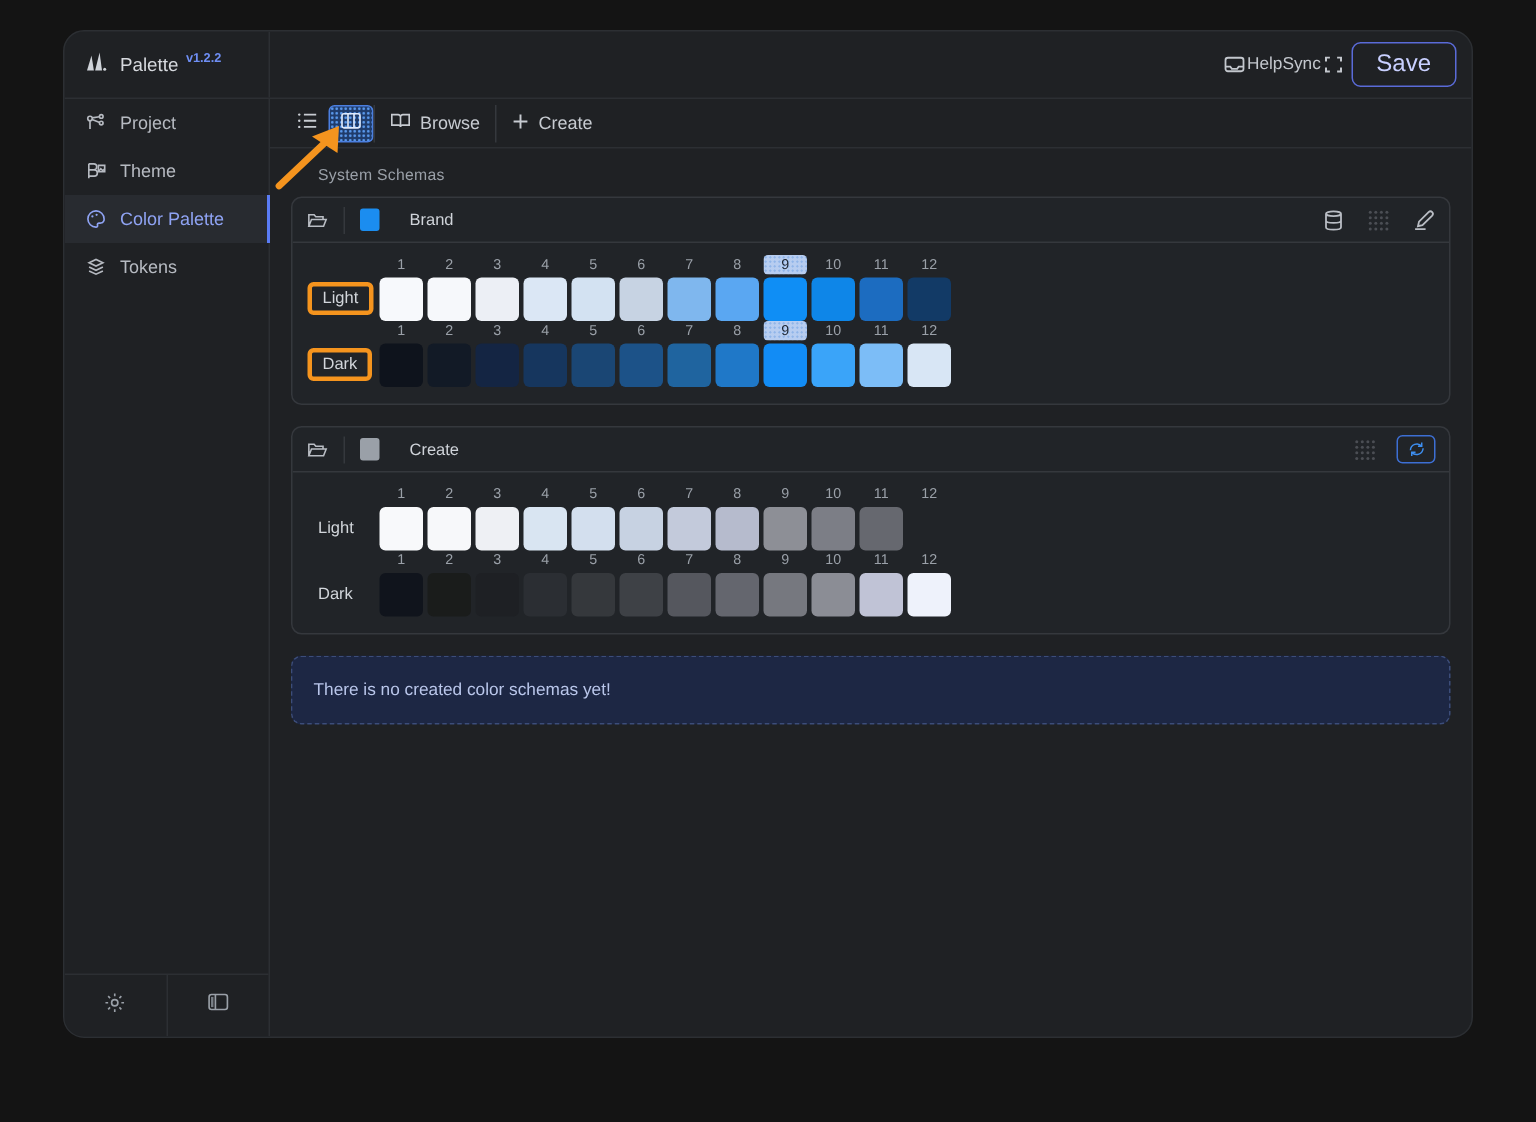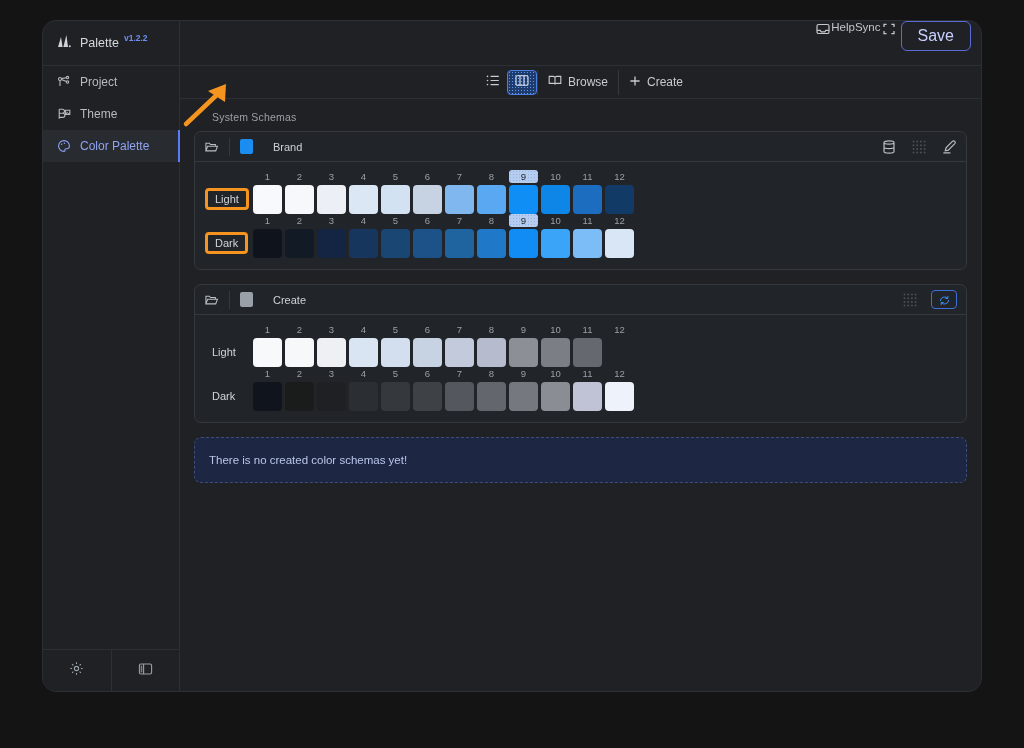--- a/index.html
+++ b/index.html
@@ -35,21 +35,21 @@
     gap: 8px;
     padding-left: 14px;
     border-right: 1px solid #2c2f33;
   }
   .logo-mark { width: 15px; height: 14px; flex: 0 0 auto; }
   .brand-name { color: #d6d9de; font-size: 12.5px; }
   .brand-ver { color: #6f8ff5; font-size: 8.5px; font-weight: bold; align-self: flex-start; margin-top: 12px; margin-left: -3px; }
   .topbar-spacer { flex: 1 1 auto; }
   .topbar-right {
     display: flex;
-    align-items: flex-start;
+    align-items: center;
     padding-right: 10px;
   }
   .tb-icon { width: 16px; height: 16px; display: block; cursor: pointer; }
   .tb-link { color: #c3c7cd; font-size: 11.5px; cursor: pointer; }
   .save-btn {
     margin-left: 4px;
     padding: 5px 16px;
     border: 1px solid #5a6bd8;
     border-radius: 6px;
     color: #c9d0ff;
@@ -106,21 +106,20 @@
   .sf-btn + .sf-btn { border-left: 1px solid #2c2f33; }
   
   .main { flex: 1 1 auto; display: flex; flex-direction: column; min-width: 0; }
   .toolbar {
     height: 33px;
     display: flex;
     align-items: center;
     padding-left: 11px;
     border-bottom: 1px solid #2c2f33;
     flex: 0 0 auto;
-    justify-content: center;
   }
   .seg-group { display: flex; align-items: stretch; height: 25px; }
   .seg {
     display: flex; align-items: center; justify-content: center;
     gap: 6px;
     padding: 0 10px;
     color: #c7cbd1;
     font-size: 12px;
     cursor: pointer;
     border-right: 1px solid #35383d;
@@ -306,20 +305,30 @@
           <span class="nav-icon">
             <svg viewBox="0 0 14 14" fill="none" stroke="#8fa3f3" stroke-width="1.1">
               <path d="M7 1.6a5.4 5.4 0 100 10.8c.9 0 1.2-.6 1-1.2-.3-.9.2-1.5 1.1-1.5h1A2.4 2.4 0 0012.4 7 5.4 5.4 0 007 1.6z"></path>
               <circle cx="4.6" cy="5.3" r=".75" fill="#8fa3f3" stroke="none"></circle>
               <circle cx="7.4" cy="4.2" r=".75" fill="#8fa3f3" stroke="none"></circle>
             </svg>
           </span>
           <span>Color Palette</span>
         </div>
 
+        <div class="nav-item">
+          <span class="nav-icon">
+            <svg viewBox="0 0 14 14" fill="none" stroke="#b6bac1" stroke-width="1.1">
+              <path d="M2.4 4.2L7 2l4.6 2.2L7 6.4z"></path>
+                <path d="M2.4 7L7 9.2 11.6 7"></path>
+                <path d="M2.4 9.6L7 11.8l4.6-2.2"></path>
+            </svg>
+          </span>
+          <span>Tokens</span>
+        </div>
 
       </div>
       <div class="sidebar-footer">
         <div class="sf-btn">
           <span>
             <svg width="15" height="15" viewBox="0 0 15 15" fill="none" stroke="#9aa0a8" stroke-width="1.1">
               <circle cx="7.5" cy="7.5" r="2.1"></circle>
               <path d="M7.5 1.3v1.8M7.5 11.9v1.8M1.3 7.5h1.8M11.9 7.5h1.8M3.1 3.1l1.3 1.3M10.6 10.6l1.3 1.3M11.9 3.1l-1.3 1.3M4.4 10.6L3.1 11.9"></path>
             </svg>
           </span>

